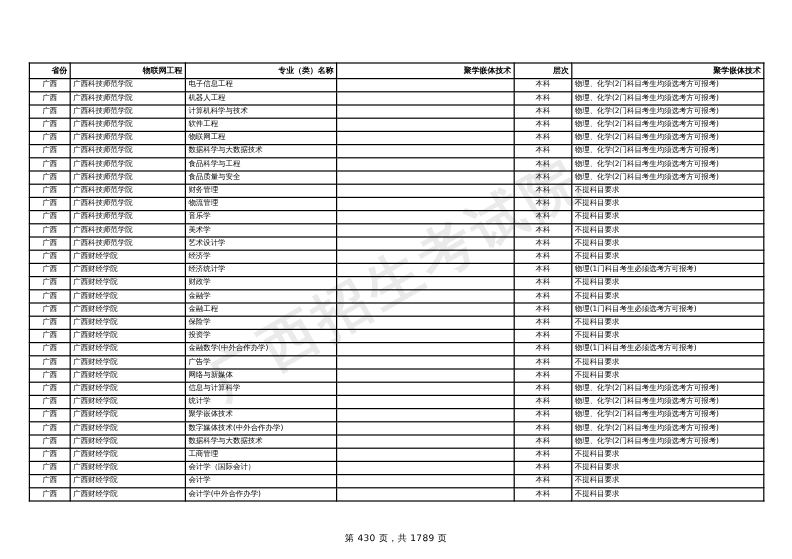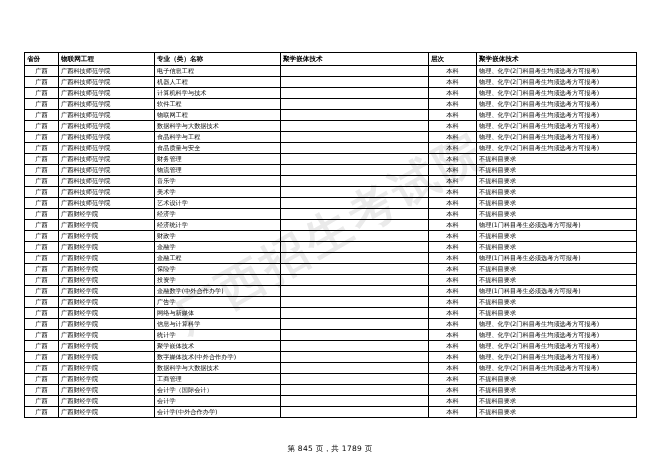--- a/index.html
+++ b/index.html
@@ -44,21 +44,21 @@
     line-height: 1.05;
     padding: 1px 2px;
     height: 11px;
     box-sizing: border-box;
     color: #000000;
     overflow: hidden;
     white-space: nowrap;
   }
   th {
     font-weight: bold;
-    text-align: left;
+    text-align: right;
     font-size: 6.6px;
     height: 13px;
   }
   td.center { text-align: center; }
   td.left { text-align: left; }
 
   .footer {
     position: absolute;
     left: 0;
     right: 0;
@@ -364,14 +364,14 @@
             <td class="left">广西财经学院</td>
             <td class="left">会计学(中外合作办学)</td>
             <td class="left"></td>
             <td class="center">本科</td>
             <td class="left">不提科目要求</td>
           </tr>
         </tbody>
     </table>
   </div>
 
-  <div class="footer">第 845 页，共 1789 页</div>
+  <div class="footer">第 430 页，共 1789 页</div>
 </div>
 
 </body></html>

